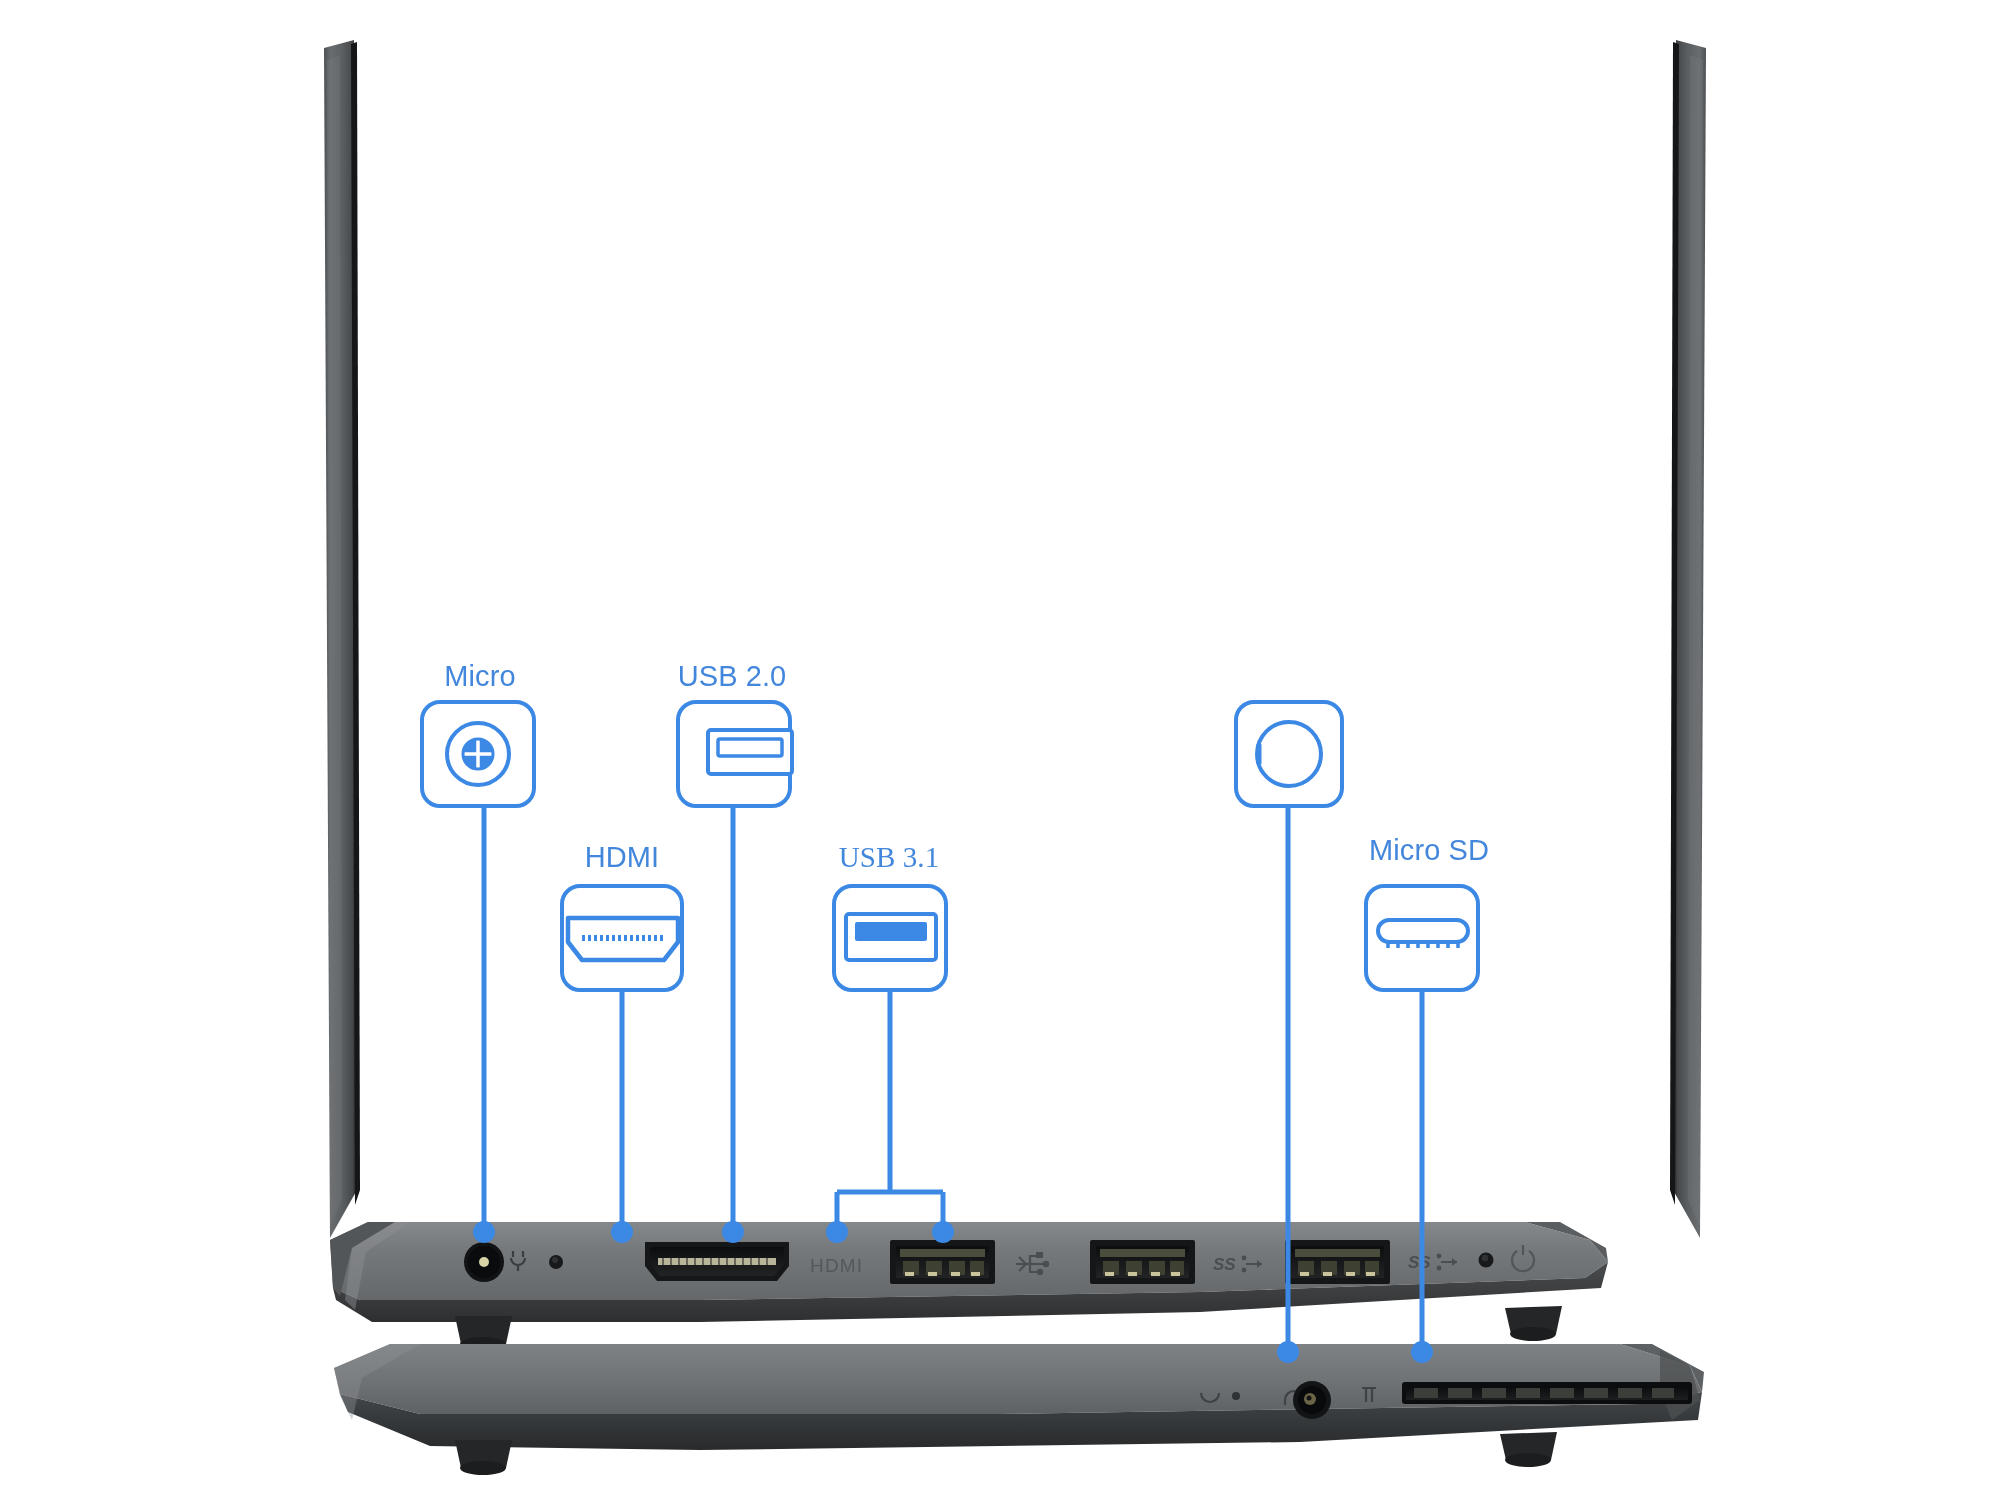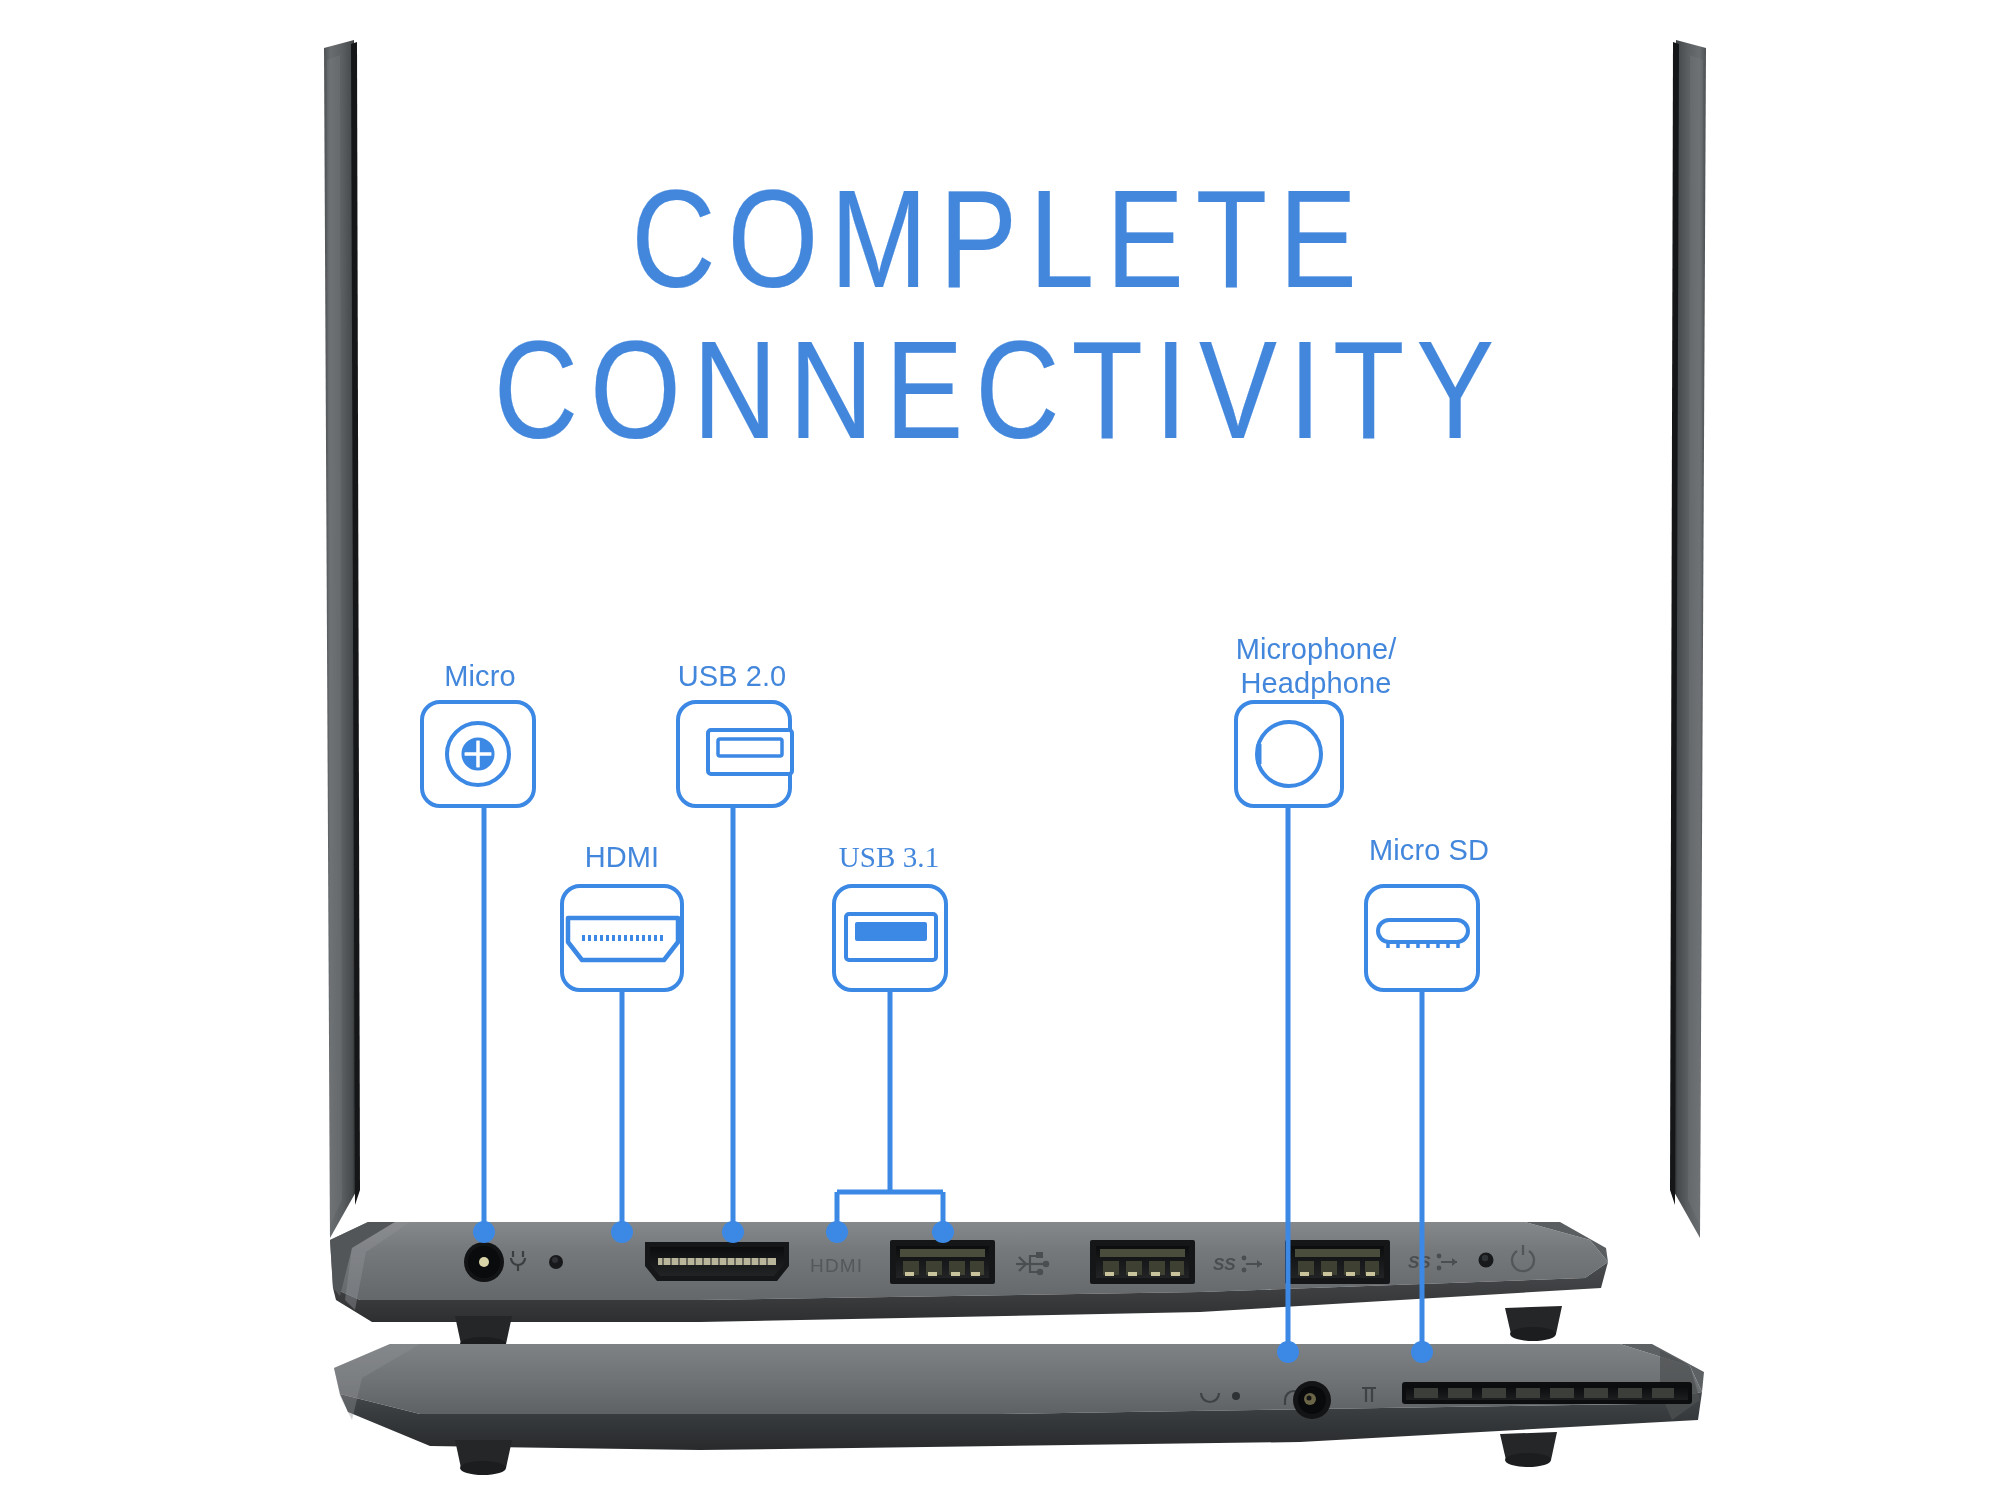--- a/index.html
+++ b/index.html
@@ -39,31 +39,25 @@
     text-align:center;
     white-space:pre;
     letter-spacing:0.1px;
   }
 </style>
 </head>
 <body>
 
 <div id="stage">
 
-  <div class="title-wrap">
-    <span class="title-line l1">COMPLETE</span>
-    <span class="title-line l2">CONNECTIVITY</span>
-  </div>
 
   <div class="lbl" style="left:380px;top:660px;width:200px;">Micro</div>
   <div class="lbl" style="left:522px;top:841px;width:200px;">HDMI</div>
   <div class="lbl" style="left:632px;top:660px;width:200px;">USB 2.0</div>
   <div class="lbl" style="left:789px;top:841px;width:200px;font-family:Liberation Serif, serif;">USB 3.1</div>
-  <div class="lbl" style="left:1186px;top:633px;width:260px;">Microphone/
-Headphone</div>
   <div class="lbl" style="left:1319px;top:834px;width:220px;">Micro SD</div>
 
   <svg id="art" viewBox="0 0 2000 1500">
     <defs>
       <linearGradient id="lidL" x1="0" y1="0" x2="1" y2="0">
         <stop offset="0" stop-color="#4f5255"></stop>
         <stop offset="0.20" stop-color="#6a6d70"></stop>
         <stop offset="0.55" stop-color="#5c5f62"></stop>
         <stop offset="0.86" stop-color="#46494b"></stop>
         <stop offset="1" stop-color="#1d1f20"></stop>

